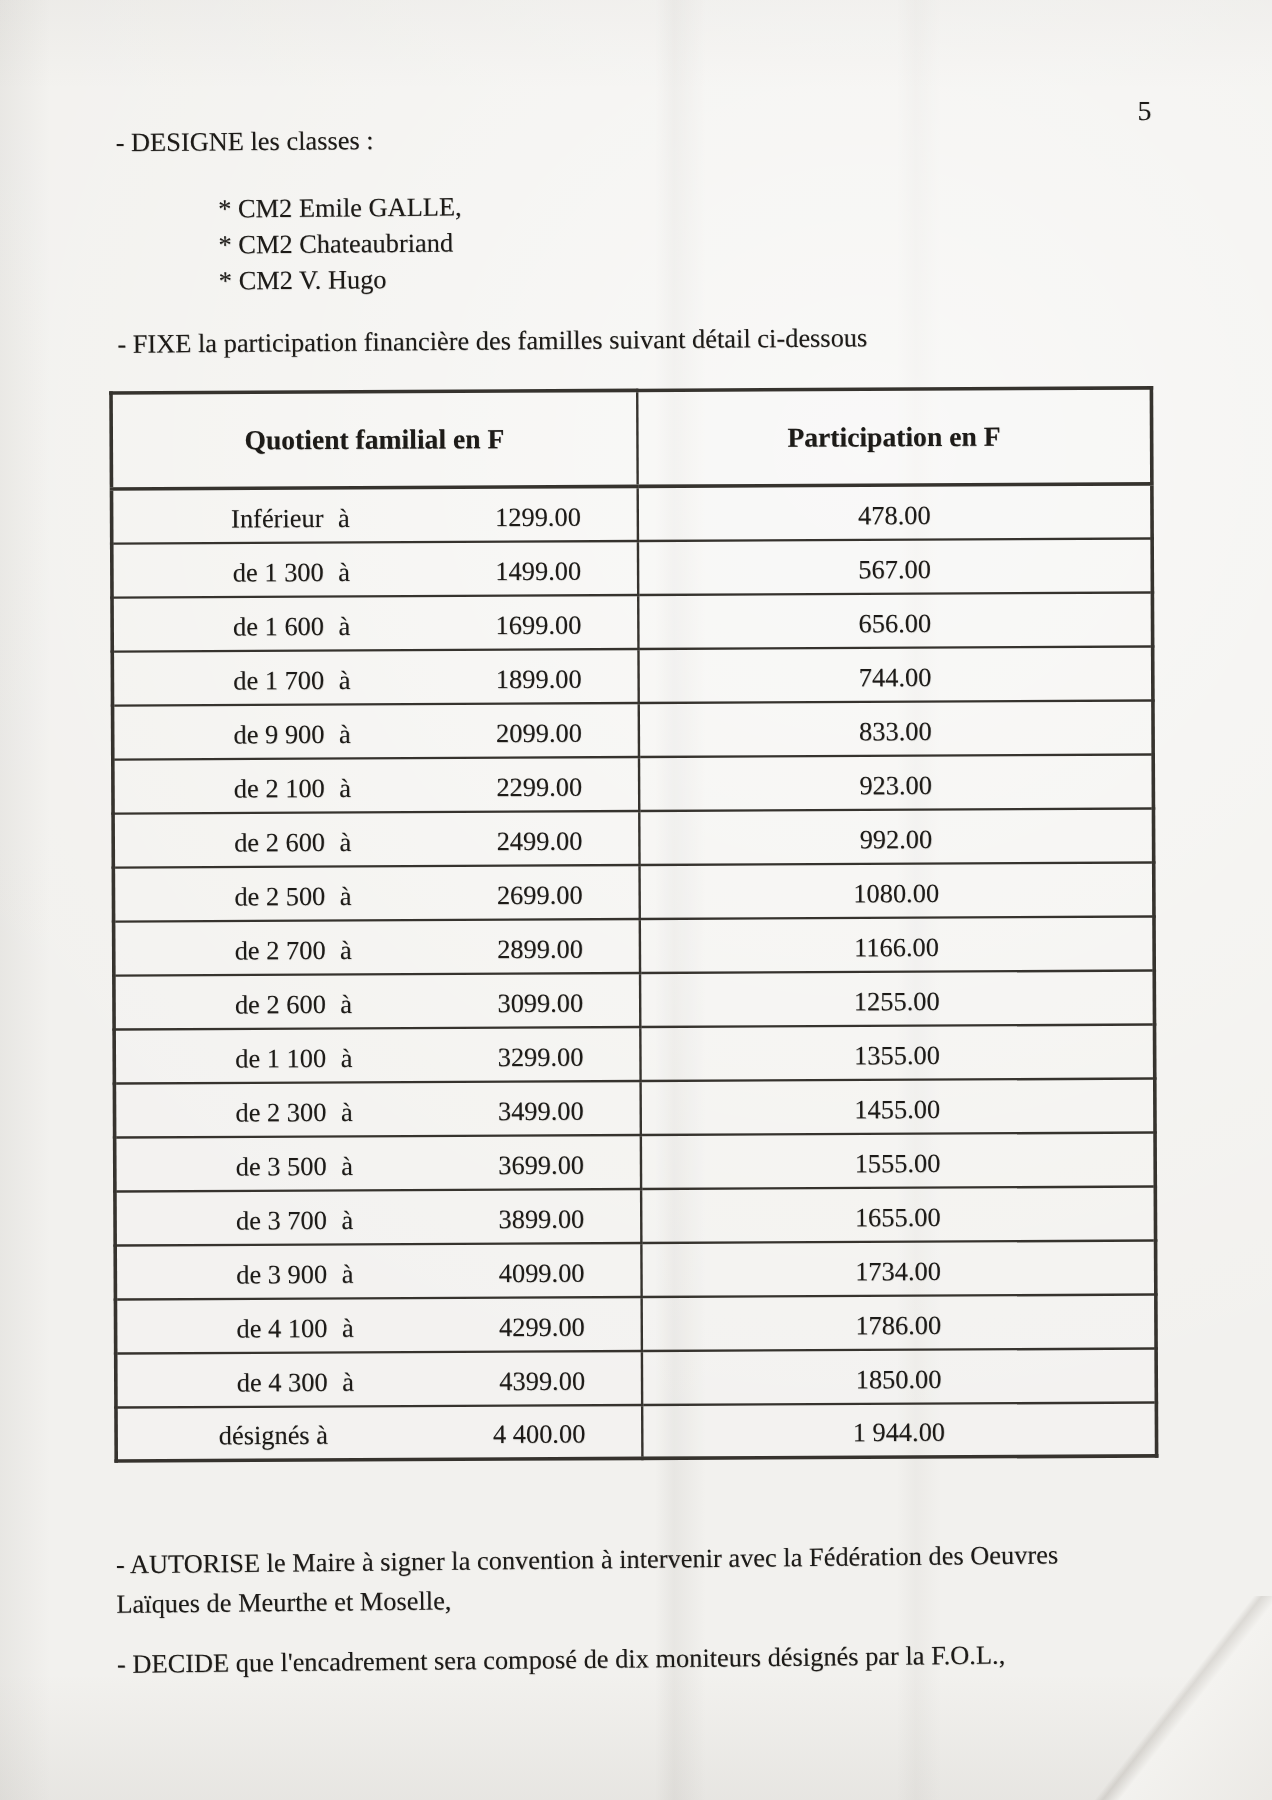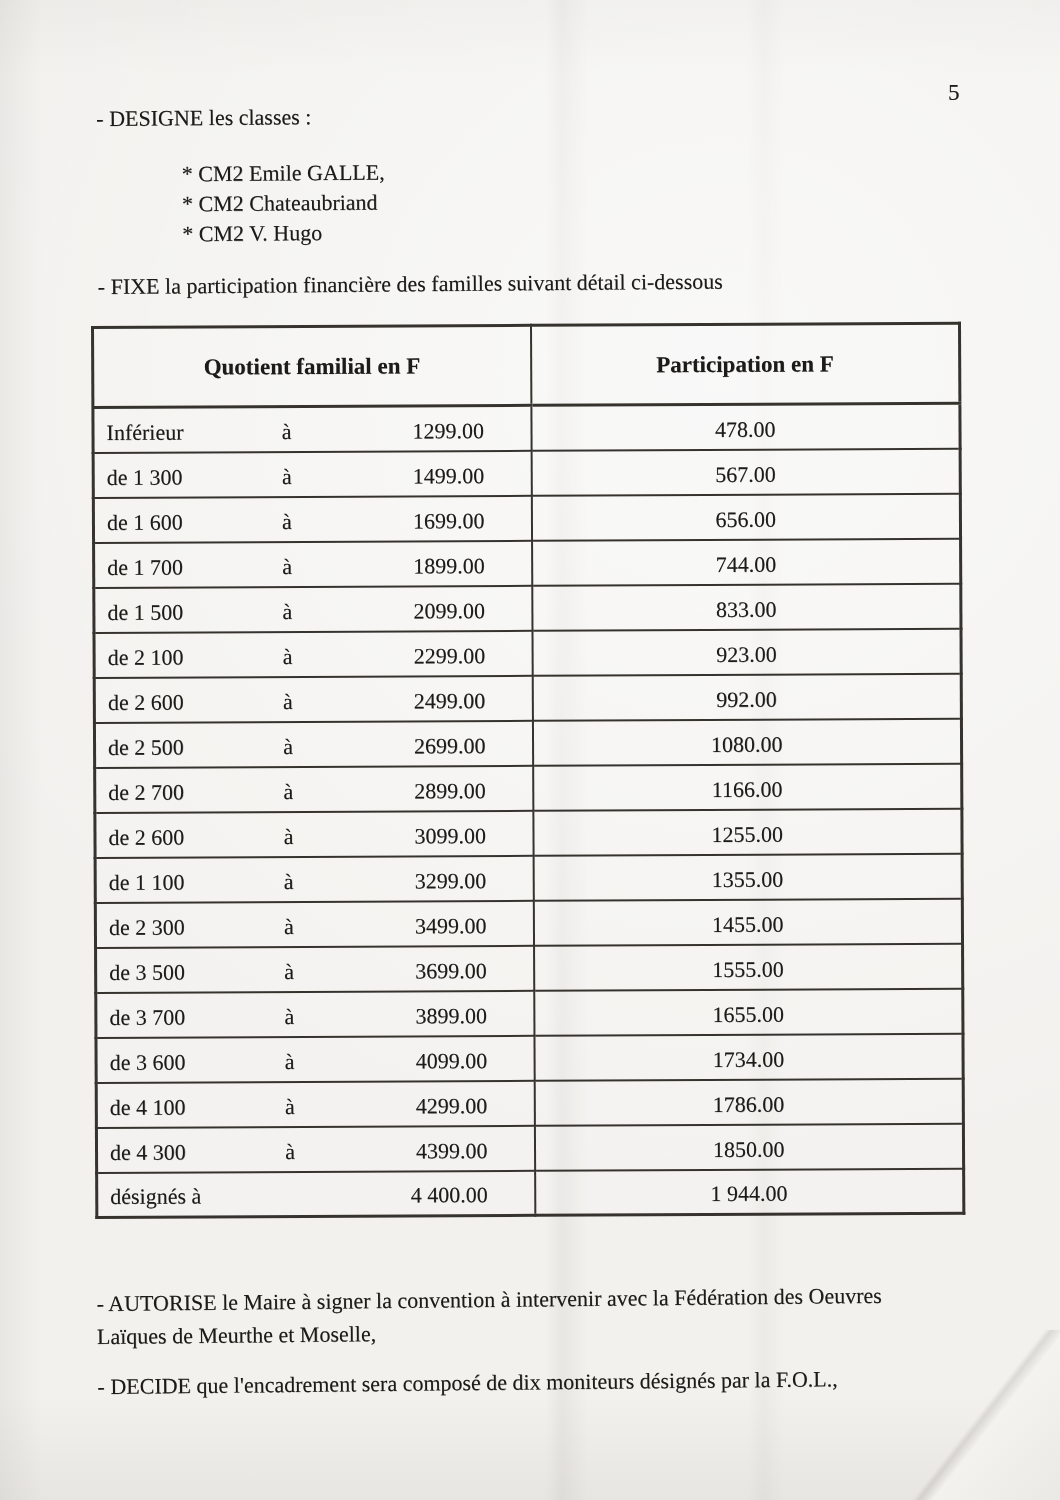--- a/index.html
+++ b/index.html
@@ -55,21 +55,21 @@
     border-bottom: 3px solid var(--border);
   }
   table.fee-table td {
     height: 45px;
     font-size: 22px;
     vertical-align: bottom;
     border: 2px solid var(--border);
     padding-bottom: 6px;
   }
   td.qcell .qrow { display: flex; align-items: baseline; padding-left: 12px; }
-  .qlabel { width: 163px; text-align: left; }
+  .qlabel { width: 163px; text-align: right; }
   .qa { width: 34px; text-align: center; }
   .qupper { flex: 1; text-align: right; padding-right: 46px; }
   td.pcell { text-align: center; }
 
   .block-bottom {
     position: absolute; left: 0; top: 0; width: 1060px;
     transform: rotate(-0.6deg); transform-origin: 100px 1340px;
   }
   .autorise { position: absolute; left: 97px; top: 1287px; font-size: 22px; line-height: 33px; width: 900px; }
   .autorise span { display: block; white-space: pre; }
@@ -148,21 +148,21 @@
         <span class="qa ink">à</span>
         <span class="qupper ink">1899.00</span>
       </div>
     </td>
     <td class="pcell ink">744.00</td>
   </tr>
 
   <tr>
     <td class="qcell">
       <div class="qrow">
-        <span class="qlabel ink">de 1 500</span>
+        <span class="qlabel ink">de 9 900</span>
         <span class="qa ink">à</span>
         <span class="qupper ink">2099.00</span>
       </div>
     </td>
     <td class="pcell ink">833.00</td>
   </tr>
 
   <tr>
     <td class="qcell">
       <div class="qrow">
@@ -258,21 +258,21 @@
         <span class="qa ink">à</span>
         <span class="qupper ink">3899.00</span>
       </div>
     </td>
     <td class="pcell ink">1655.00</td>
   </tr>
 
   <tr>
     <td class="qcell">
       <div class="qrow">
-        <span class="qlabel ink">de 3 600</span>
+        <span class="qlabel ink">de 3 900</span>
         <span class="qa ink">à</span>
         <span class="qupper ink">4099.00</span>
       </div>
     </td>
     <td class="pcell ink">1734.00</td>
   </tr>
 
   <tr>
     <td class="qcell">
       <div class="qrow">

